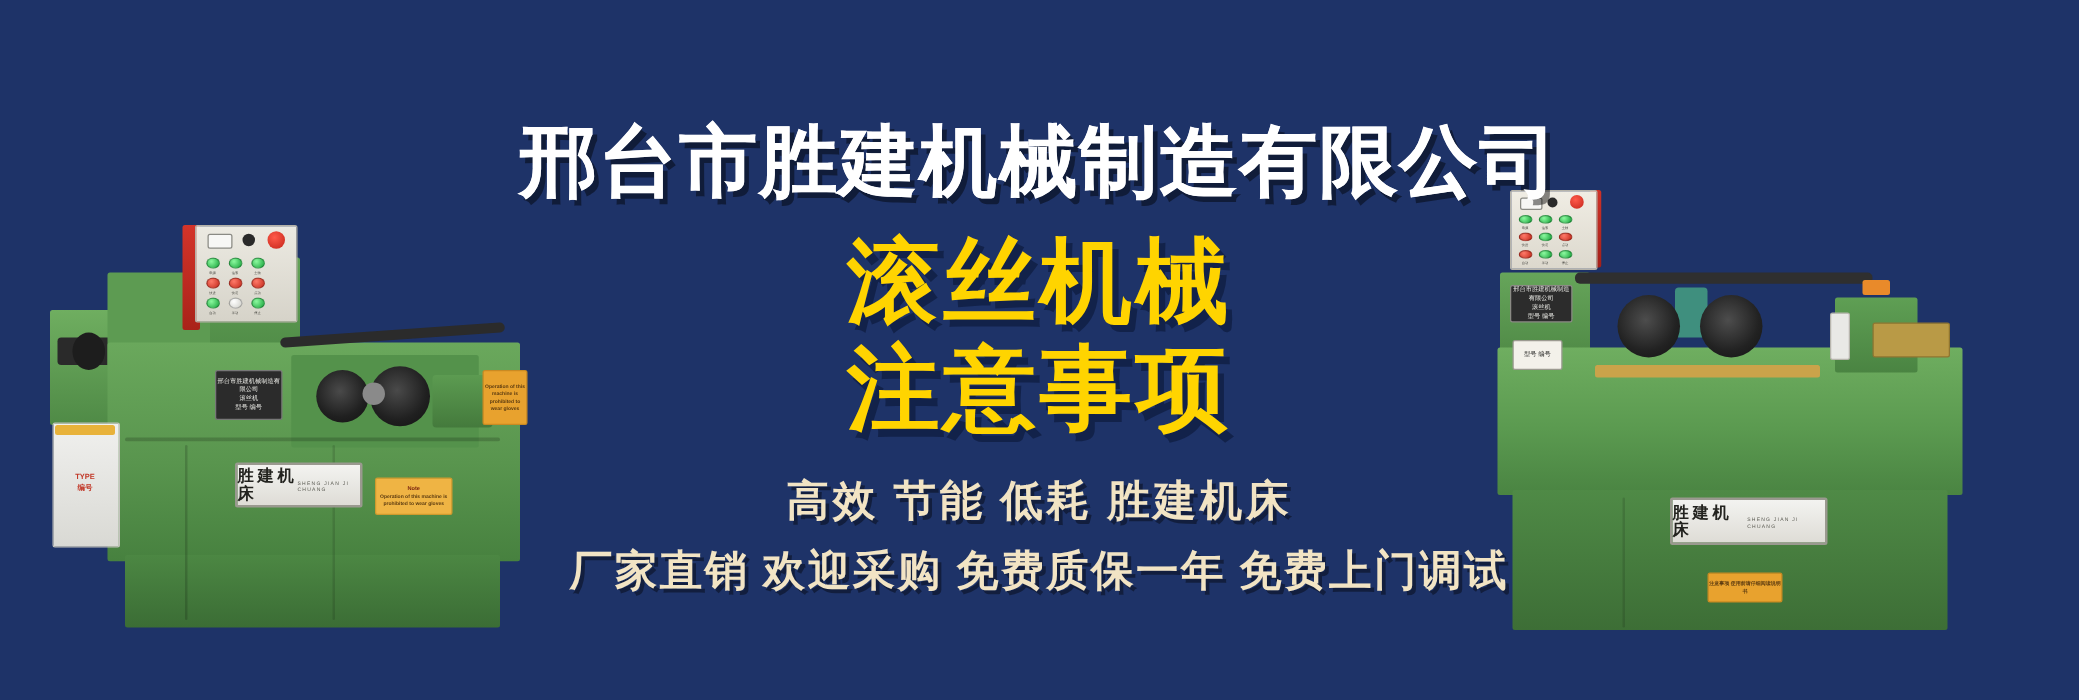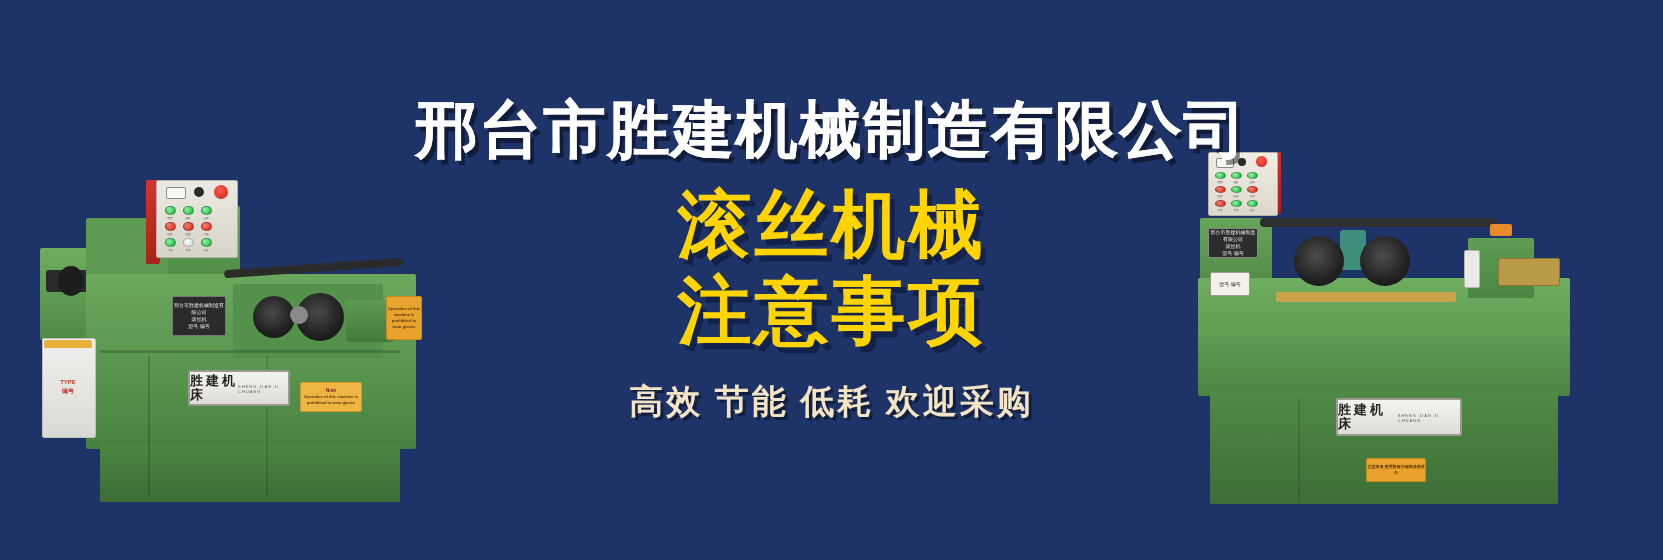--- a/index.html
+++ b/index.html
@@ -355,17 +355,18 @@
   <div class="center-block">
 
     <div class="company-title">邢台市胜建机械制造有限公司</div>
 
     <div class="slogan-row">
       <span class="slogan-main">滚丝机械</span>
       <span class="slogan-gap"></span>
       <span class="slogan-main">注意事项</span>
     </div>
 
-    <div class="sub-line sub-line-1">高效  节能  低耗  欢迎采购</div>
-
+    <div class="sub-line sub-line-1">高效  节能  低耗  胜建机床</div>
+
+    <div class="sub-line sub-line-2">厂家直销  欢迎采购  免费质保一年  免费上门调试</div>
   </div>
 
 </div>
 
 </body></html>

